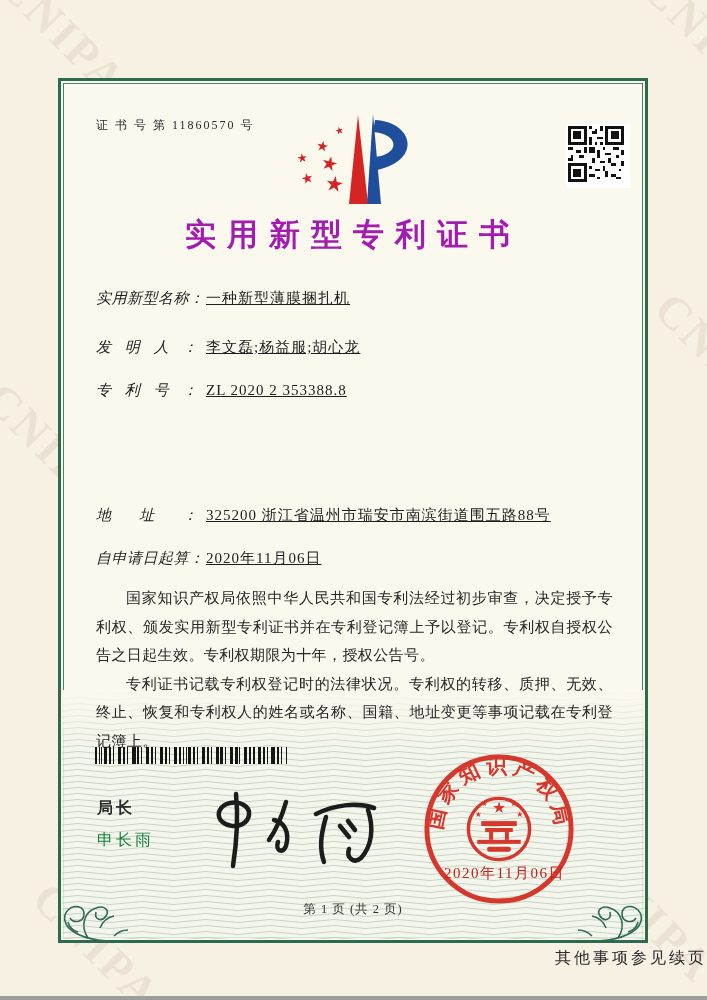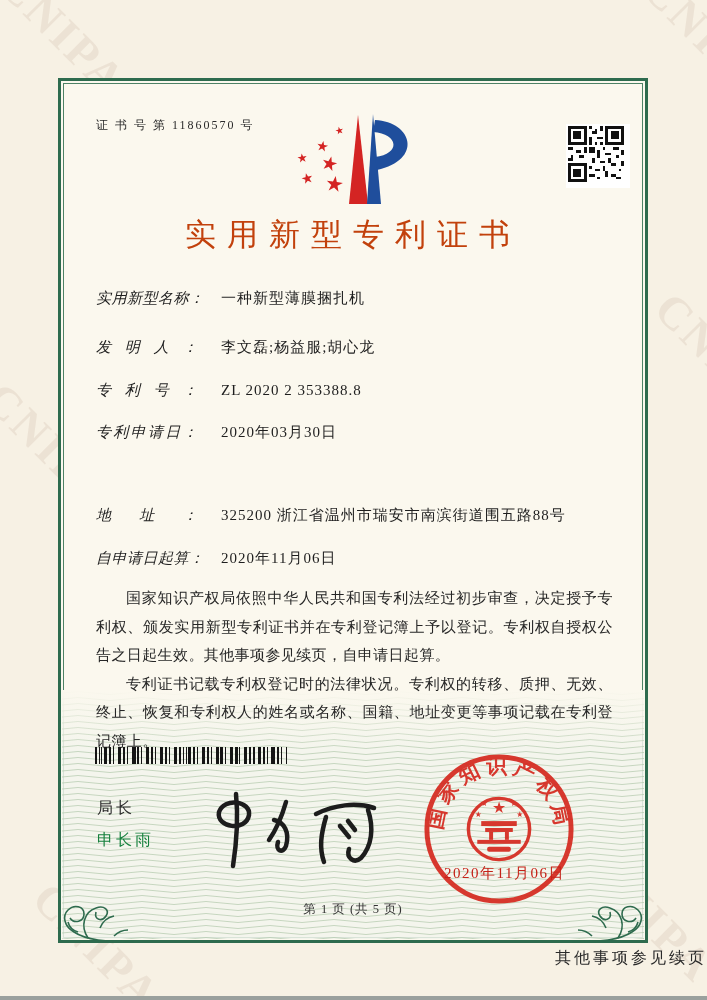--- a/index.html
+++ b/index.html
@@ -48,55 +48,55 @@
   .cert-no{
     position:absolute; left:96px; top:117px;
     font-size:12px; color:#2a2a2a; letter-spacing:2px;
   }
   .logo{position:absolute; left:283px; top:110px; width:140px; height:100px;}
   .logo .star{position:absolute; color:#d42423; line-height:1;}
   .qr{position:absolute; left:566px; top:124px; width:60px; height:60px; background:#fff; padding:2px;}
 
   .title{
     position:absolute; left:58px; top:214px; width:590px;
-    text-align:center; font-size:31px; font-weight:normal;
-    letter-spacing:11px; color:#c2410c;
+    text-align:center; font-size:31px; font-weight:bold;
+    letter-spacing:11px; color:#a21caf;
   }
 
   .frow{
     position:absolute; left:96px; width:530px; height:22px;
     font-size:15px; color:#1e1e1e; white-space:nowrap;
   }
   .flabel{
     display:inline-block; width:102px;
     text-align:justify; text-align-last:justify;
     letter-spacing:0.5px;
     font-style:italic;
   }
-  .fvalue{margin-left:23px; letter-spacing:1px;}
+  .fvalue{margin-left:8px; letter-spacing:1px;text-decoration:underline;}
   .grant-right{position:absolute; left:277px; top:0;}
 
   .body-text{
     position:absolute; left:96px; top:584px; width:517px;
     font-size:15px; line-height:28.6px; color:#262626;
     text-align:justify; letter-spacing:0.4px;
   }
   .body-text p{margin:0; text-indent:2em;}
 
   .barcode{
     position:absolute; left:95px; top:747px; width:192px; height:17px;
     background:
       repeating-linear-gradient(90deg,#151515 0 2px,transparent 2px 4px,#151515 4px 5px,transparent 5px 9px,#151515 9px 12px,transparent 12px 14px),
       repeating-linear-gradient(90deg,transparent 0 6px,#151515 6px 7px,transparent 7px 17px);
   }
 
   .signer-title{
     position:absolute; left:97px; top:798px;
     font-family:"Liberation Sans","DejaVu Sans",sans-serif;
-    font-size:16px; color:#2b2b2b; letter-spacing:3px;
+    font-size:16px; color:#2b2b2b; letter-spacing:3px;font-weight:bold;
   }
   .signer-name{
     position:absolute; left:97px; top:830px;
     font-family:"Liberation Sans","DejaVu Sans",sans-serif;
     font-size:16px; color:#15803d; letter-spacing:3px;
   }
   .signature{position:absolute; left:198px; top:788px;}
 
   .seal{position:absolute; left:420px; top:750px; width:158px; height:158px; opacity:0.92;}
   .seal-date{
@@ -223,33 +223,30 @@
 
     <div class="frow" style="top:289px;">
       <span class="flabel">实用新型名称：</span><span class="fvalue">一种新型薄膜捆扎机</span>
     </div>
     <div class="frow" style="top:338px;">
       <span class="flabel">发明人：</span><span class="fvalue">李文磊;杨益服;胡心龙</span>
     </div>
     <div class="frow" style="top:381px;">
       <span class="flabel">专利号：</span><span class="fvalue">ZL 2020 2 353388.8</span>
     </div>
-    <div class="frow" style="top:423px;">
-      <span class="flabel">专利申请日：</span><span class="fvalue">2020年03月30日</span>
-    </div>
     <div class="frow" style="top:506px;">
       <span class="flabel">地址：</span><span class="fvalue">325200 浙江省温州市瑞安市南滨街道围五路88号</span>
     </div>
 
     <div class="frow" style="top:549px;">
       <span class="flabel">自申请日起算：</span><span class="fvalue">2020年11月06日</span>
     </div>
 
     <div class="body-text">
-      <p>国家知识产权局依照中华人民共和国专利法经过初步审查，决定授予专利权、颁发实用新型专利证书并在专利登记簿上予以登记。专利权自授权公告之日起生效。其他事项参见续页，自申请日起算。</p>
+      <p>国家知识产权局依照中华人民共和国专利法经过初步审查，决定授予专利权、颁发实用新型专利证书并在专利登记簿上予以登记。专利权自授权公告之日起生效。专利权期限为十年，授权公告号。</p>
       <p>专利证书记载专利权登记时的法律状况。专利权的转移、质押、无效、终止、恢复和专利权人的姓名或名称、国籍、地址变更等事项记载在专利登记簿上。</p>
     </div>
 
     <div class="barcode"></div>
 
     <div class="signer-title">局长</div>
     <div class="signer-name">申长雨</div>
 
     <div class="signature">
       <svg width="200" height="85" viewBox="0 0 200 85" fill="none" stroke="#1c1c1c" stroke-width="4.5" stroke-linecap="round" stroke-linejoin="round">
@@ -285,21 +282,21 @@
           <rect x="66" y="79" width="28" height="4" stroke="none"></rect>
           <rect x="70" y="83" width="4" height="8" stroke="none"></rect>
           <rect x="86" y="83" width="4" height="8" stroke="none"></rect>
           <rect x="58" y="91" width="44" height="4" stroke="none"></rect>
           <rect x="68" y="98" width="24" height="5" rx="2" stroke="none"></rect>
         </g>
       </svg>
     </div>
     <div class="seal-date">2020年11月06日</div>
 
-    <div class="page-no">第 1 页 (共 5 页)</div>
+    <div class="page-no">第 1 页 (共 2 页)</div>
   </div>
 
   <div class="corner-orn left">
     <svg width="80" height="50" viewBox="0 0 80 50" fill="none" stroke="#2e6b4e" stroke-width="1.6">
       <path d="M78,46 C50,46 30,44 18,36 C8,30 6,20 12,14 C18,8 28,10 28,18 C28,26 18,28 14,22"></path>
       <path d="M32,42 C24,30 28,16 40,12 C48,9 54,14 50,20 C46,26 38,24 40,16"></path>
       <path d="M22,36 q-8,-2 -10,-10"></path>
       <path d="M44,32 q4,-10 14,-12"></path>
       <path d="M58,40 q6,-6 14,-6"></path>
     </svg>

